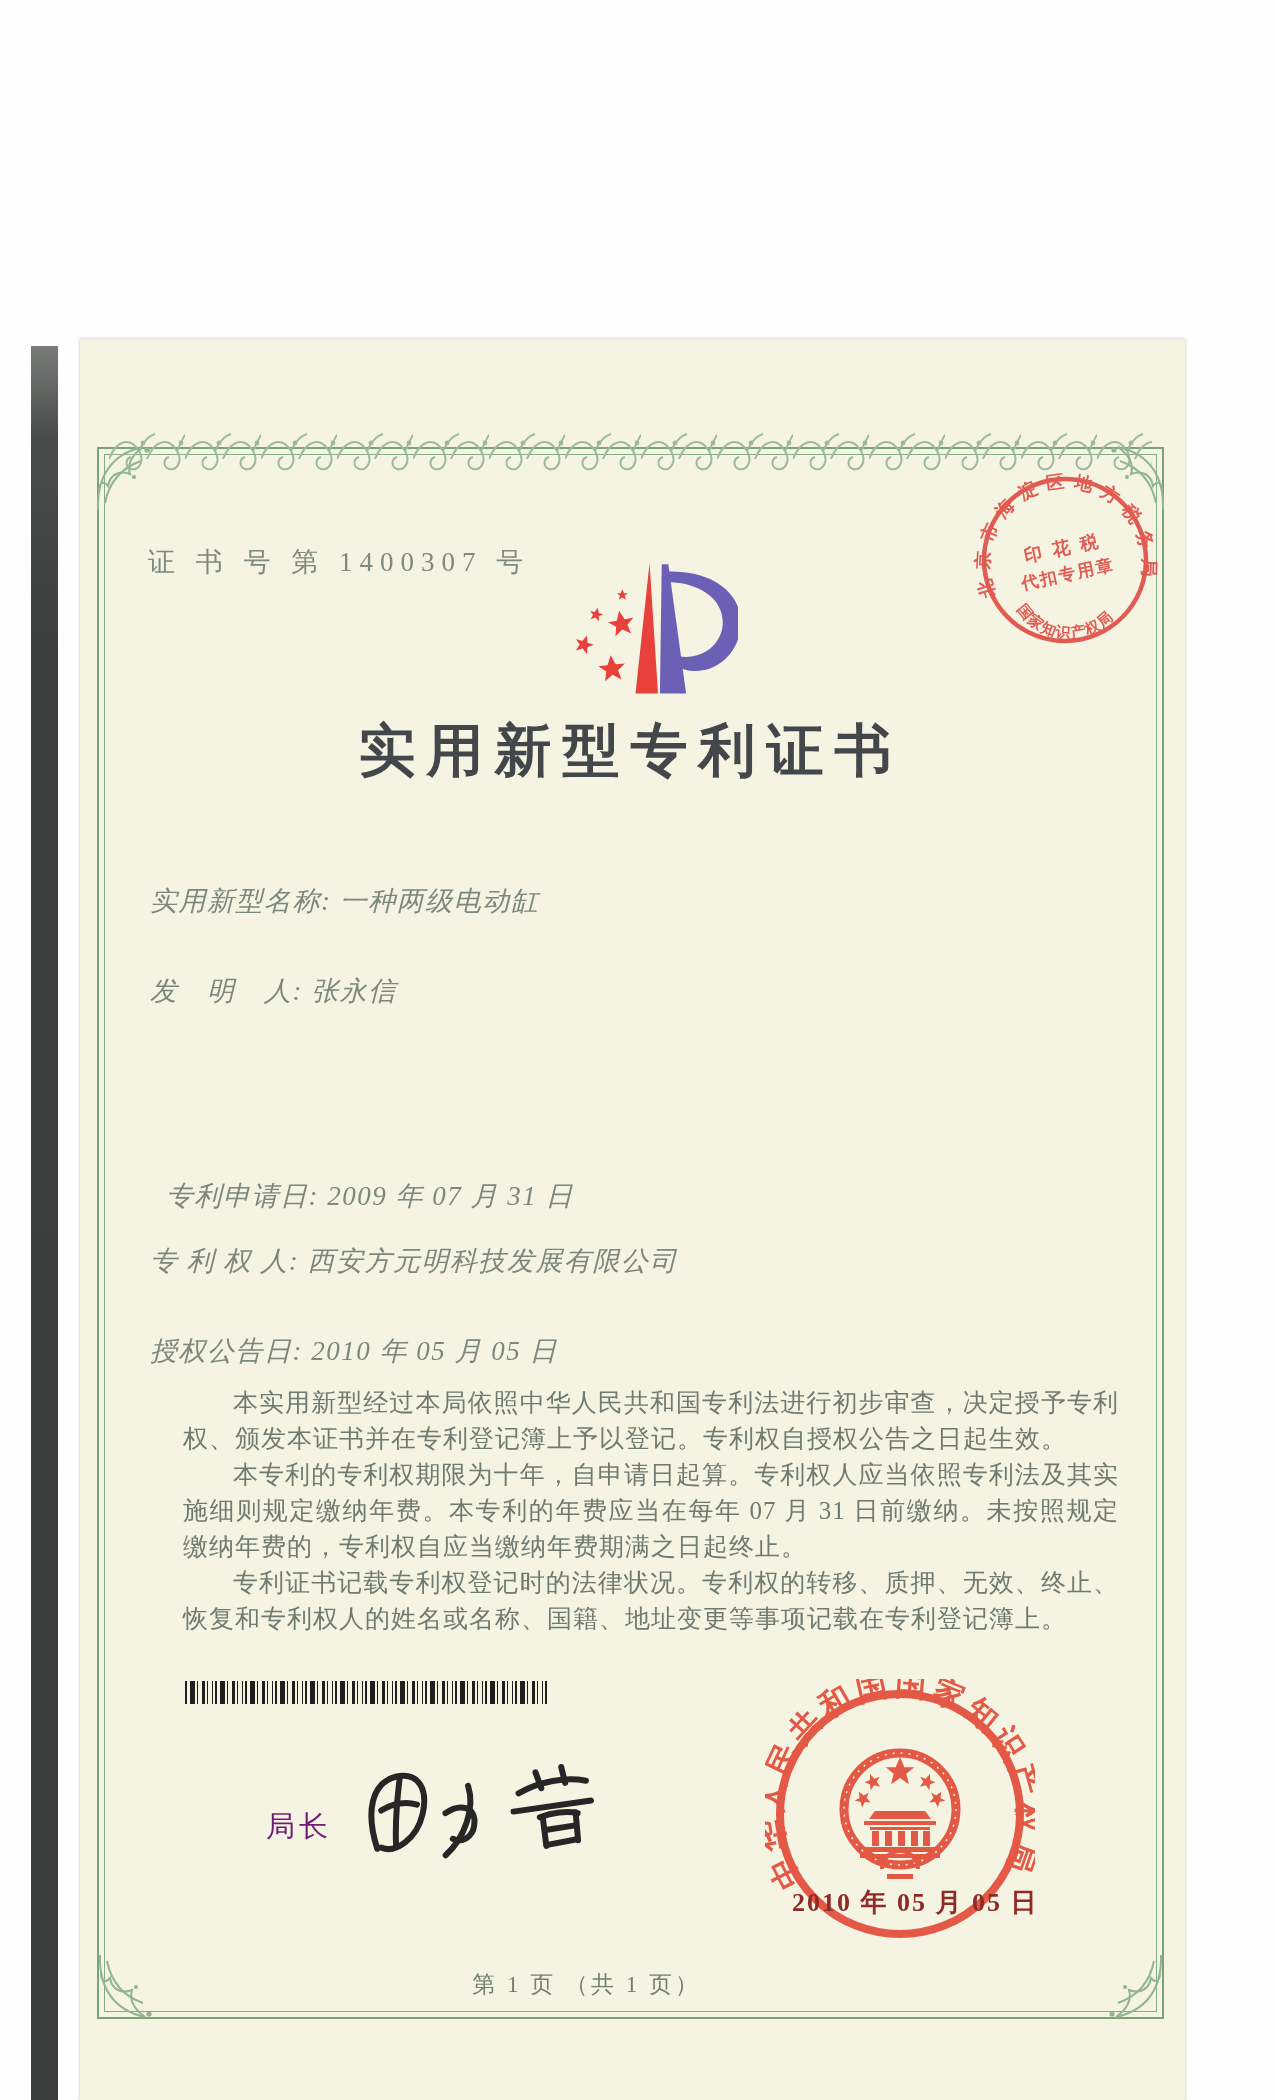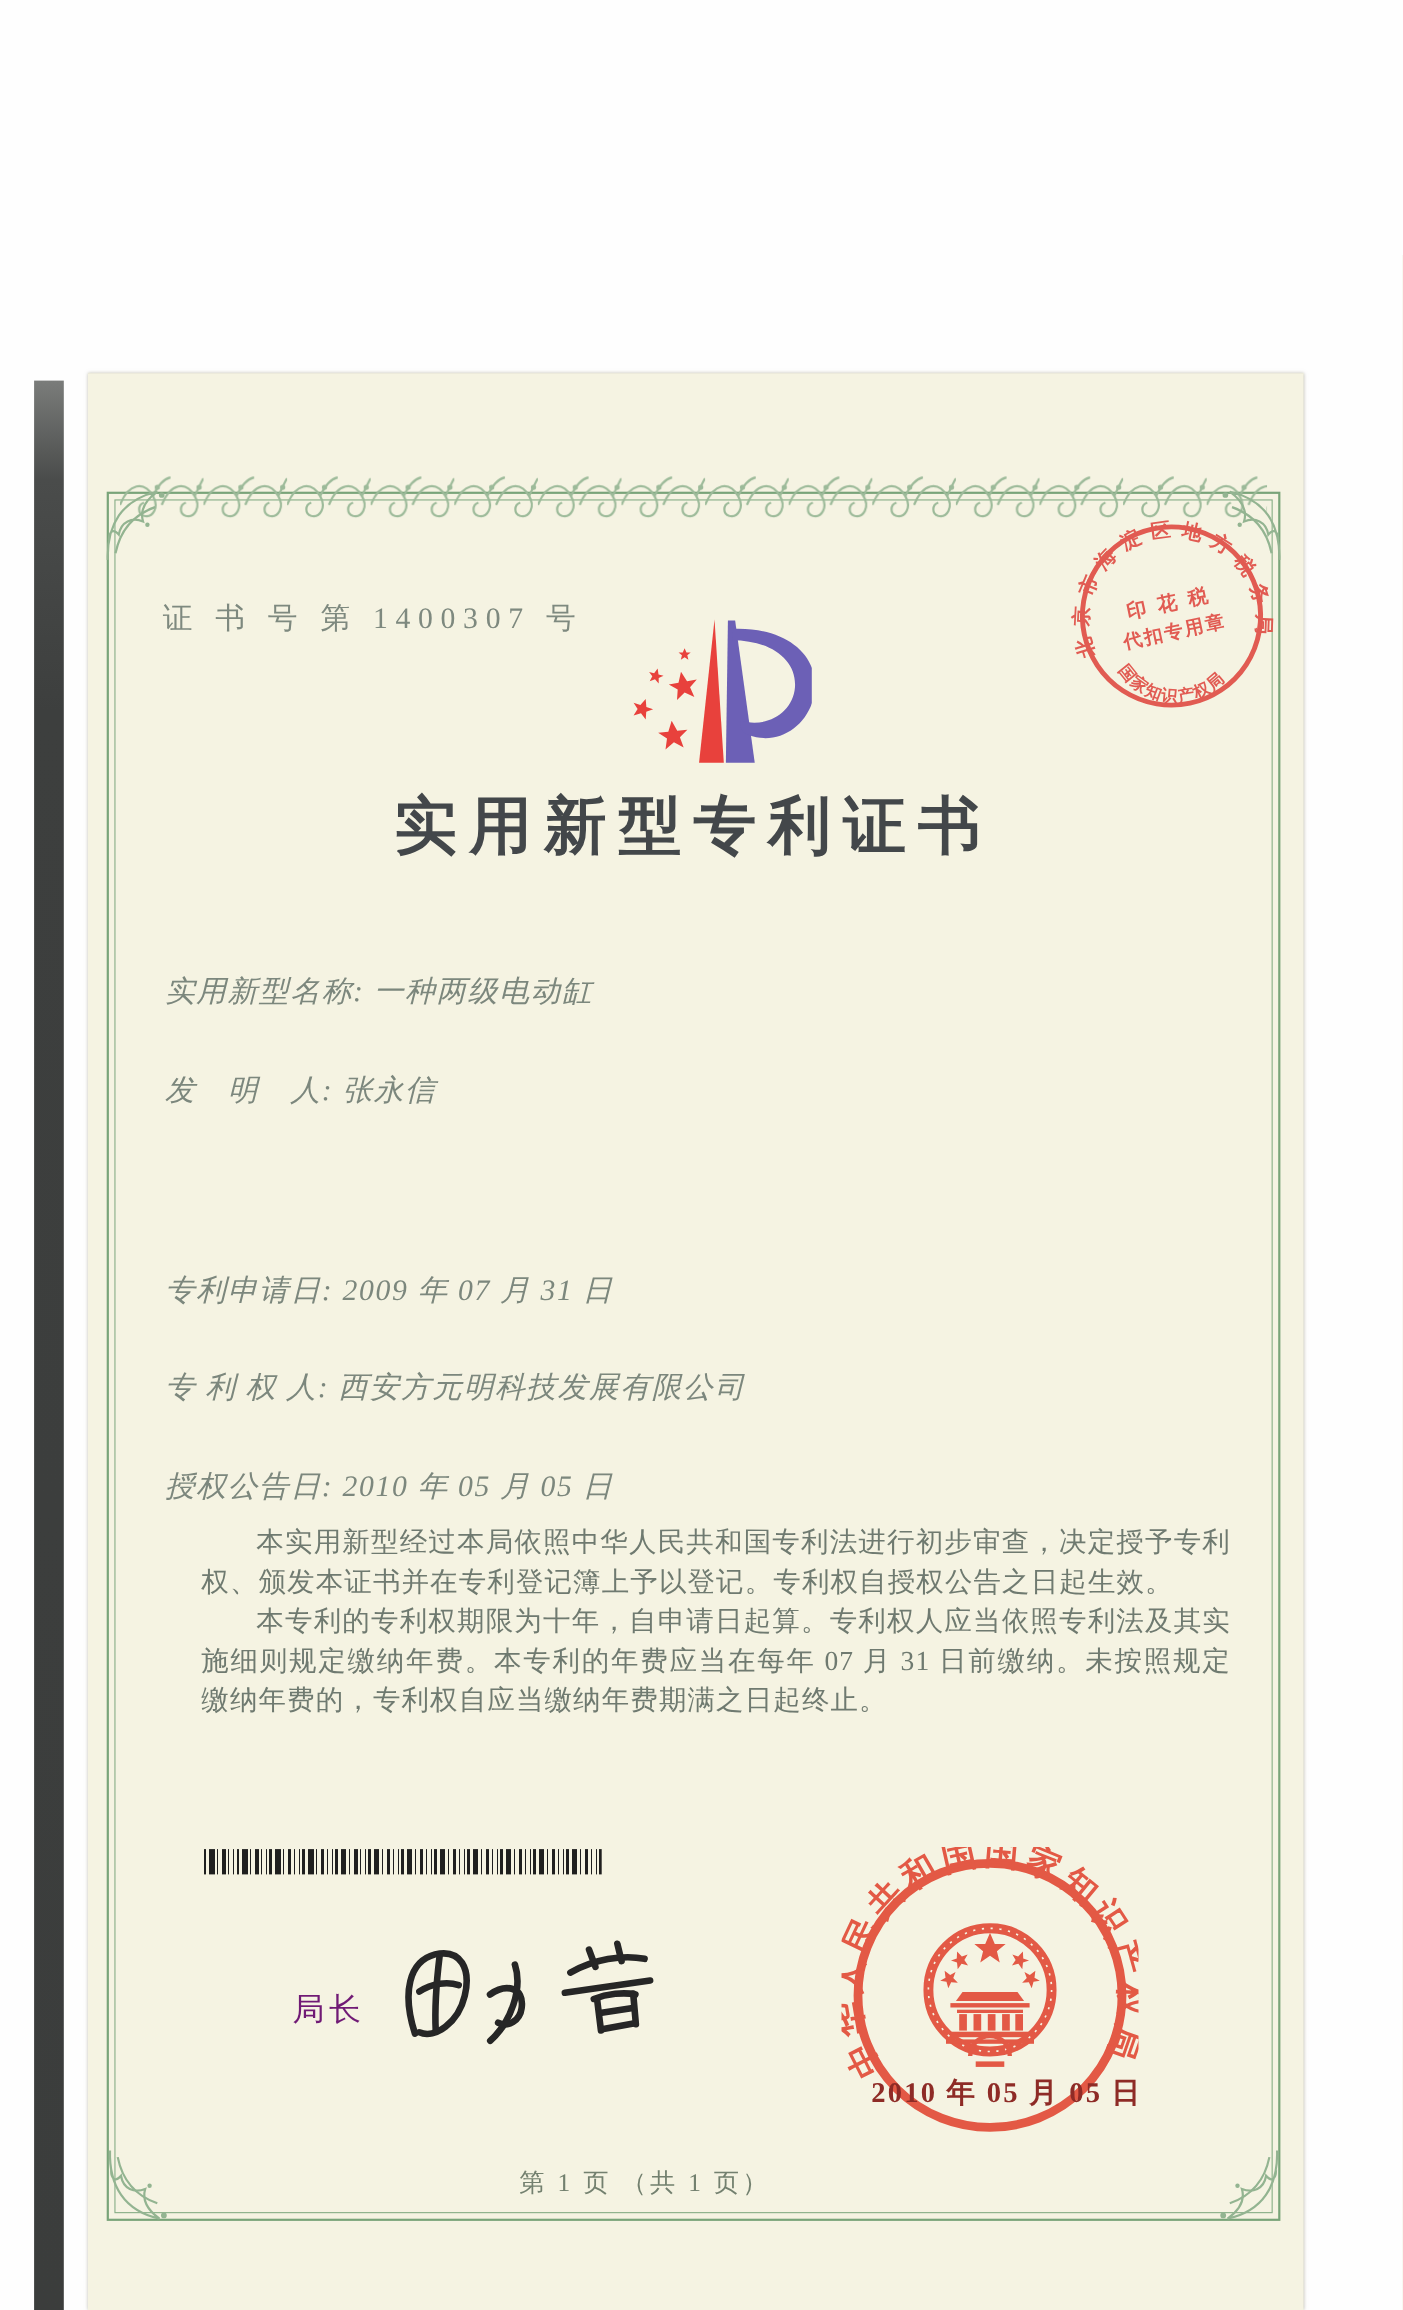--- a/index.html
+++ b/index.html
@@ -46,21 +46,21 @@
     transform:rotate(-12deg);opacity:.93;
   }
 
   .title{
     position:absolute;left:17px;top:374px;width:1067px;
     text-align:center;font-size:57px;font-weight:bold;color:#43474a;
     letter-spacing:11px;
   }
 
   .field{position:absolute;left:70px;font-size:27px;color:#7c877d;letter-spacing:1.5px;white-space:pre;font-style:italic;}
-  .f1{top:544px;} .f2{top:634px;} .f3{top:724px;} .f4{top:816px;} .f5{top:904px;} .f6{top:994px;}
+  .f1{top:544px;} .f2{top:634px;} .f3{top:724px;} .f4{top:839px;margin-left:16px;} .f5{top:904px;} .f6{top:994px;}
 
   .body-text{
     position:absolute;left:103px;top:1046px;width:936px;
     font-size:25px;line-height:36px;color:#6f7a70;text-align:justify;letter-spacing:1px;
   }
   .body-text p{margin:0;text-indent:2em;}
 
   .barcode{
     position:absolute;left:105px;top:1342px;width:362px;height:23px;
     background:repeating-linear-gradient(90deg,
@@ -171,20 +171,21 @@
 
   <div class="field f1"><span>实用新型名称: </span><span>一种两级电动缸</span></div>
   <div class="field f2"><span>发　明　人: </span><span>张永信</span></div>
   <div class="field f4"><span>专利申请日: </span><span>2009 年 07 月 31 日</span></div>
   <div class="field f5"><span>专 利 权 人: </span><span>西安方元明科技发展有限公司</span></div>
   <div class="field f6"><span>授权公告日: </span><span>2010 年 05 月 05 日</span></div>
 
   <div class="body-text">
     <p>本实用新型经过本局依照中华人民共和国专利法进行初步审查，决定授予专利权、颁发本证书并在专利登记簿上予以登记。专利权自授权公告之日起生效。</p>
     <p>本专利的专利权期限为十年，自申请日起算。专利权人应当依照专利法及其实施细则规定缴纳年费。本专利的年费应当在每年 07 月 31 日前缴纳。未按照规定缴纳年费的，专利权自应当缴纳年费期满之日起终止。</p>
+    <p>专利证书记载专利权登记时的法律状况。专利权的转移、质押、无效、终止、恢复和专利权人的姓名或名称、国籍、地址变更等事项记载在专利登记簿上。</p>
   </div>
 
   <div class="barcode"></div>
 
   <div class="director">局长</div>
 
   <svg class="signature" viewBox="0 0 290 130" aria-label="田力普">
     <g fill="none" stroke="#262626" stroke-width="6" stroke-linecap="round" stroke-linejoin="round">
       <path d="M34,86 C24,48 32,20 56,15 C80,11 88,30 81,54 C74,78 52,92 38,85"></path>
       <path d="M40,48 C52,41 66,40 76,44"></path>

